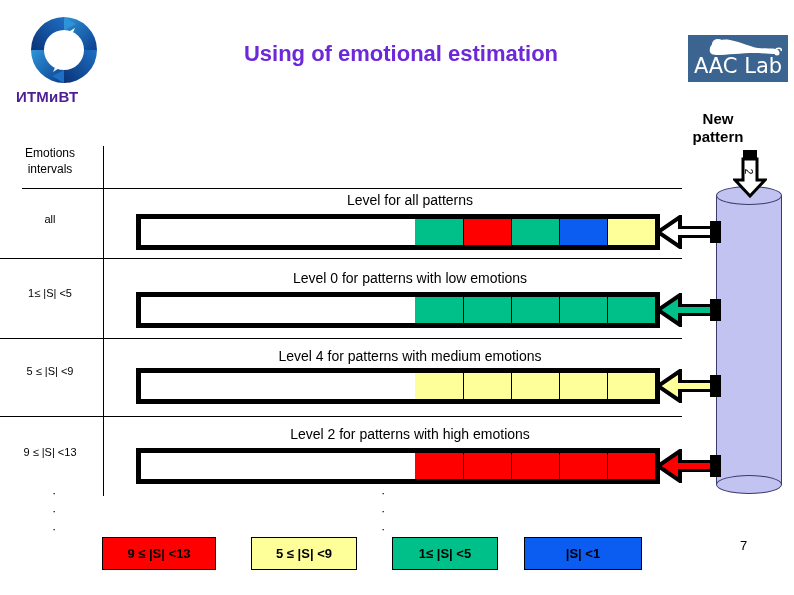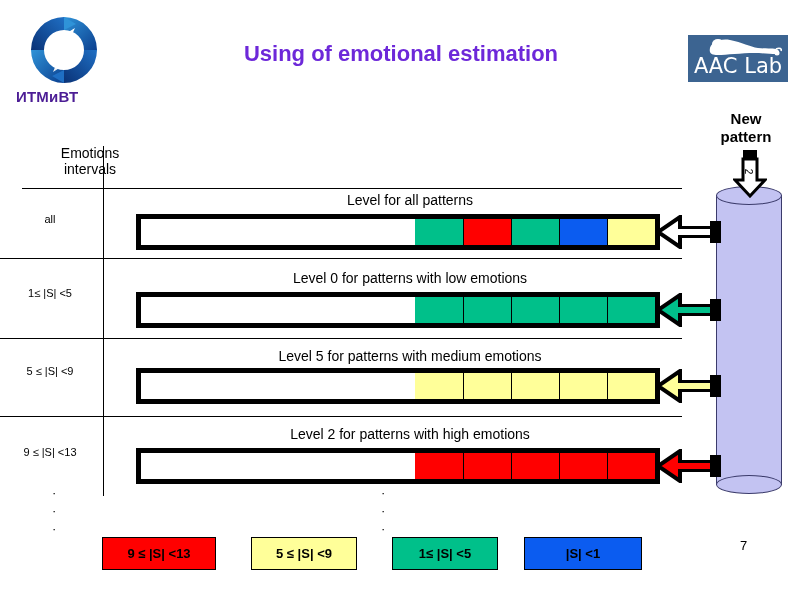--- a/index.html
+++ b/index.html
@@ -34,33 +34,33 @@
 
   
   #slide-title{
     left:176px;top:40px;width:450px;text-align:center;
     font-size:22px;font-weight:bold;color:#6d28d9;line-height:28px;
     font-family:"Liberation Sans","DejaVu Sans",sans-serif;
   }
 
   
   #new-pattern-label{
-    left:700px;top:110px;width:92px;text-align:center;
+    left:672px;top:110px;width:92px;text-align:center;
     font-size:15px;font-weight:bold;color:#000;line-height:18px;
   }
 
   
   .hrule{background:#000;height:1px;}
   .vrule{background:#000;width:1px;}
 
   
   .rowlabel{
     width:100px;text-align:center;font-size:11px;color:#000;line-height:15px;
   }
-  #emotions-intervals-header{font-size:14px;line-height:16px;padding-left:40px;}
+  #emotions-intervals-header{font-size:12px;line-height:16px;}
 
   
   .caption{
     font-size:14px;color:#000;text-align:center;white-space:nowrap;
   }
 
   
   .bar{
     border:5px solid #000;background:#fff;box-sizing:border-box;
     display:flex;flex-direction:row;
@@ -214,21 +214,21 @@
 </div>
 <div class="abs arrow-group" id="arrow-1" style="left:656px;top:293px;width:66px;">
   <svg class="arrow-head" viewBox="0 0 26 34">
     <path d="M24 2 L24 32 L2 17 Z" fill="#00c08a" stroke="#000" stroke-width="4"></path>
   </svg>
   <div class="arrow-shaft" id="shaft-1" style="left:22px;width:34px;background:#00c08a;"></div>
   <div class="arrow-plug" style="left:54px;"></div>
 </div>
 
 <div class="abs rowlabel" style="left:0px;top:364px;">5 ≤ |S| &lt;9</div>
-<div class="abs caption" style="left:140px;top:348px;width:540px;">Level 5 for patterns with medium emotions</div>
+<div class="abs caption" style="left:140px;top:348px;width:540px;">Level 4 for patterns with medium emotions</div>
 <div class="abs bar" id="bar-2" style="left:136px;top:368px;width:524px;height:36px;">
   <div class="filler"></div>
   <div class="cell first" style="background: rgb(255, 255, 153);"></div>
   <div class="cell" style="background: rgb(255, 255, 153);"></div>
   <div class="cell" style="background: rgb(255, 255, 153);"></div>
   <div class="cell" style="background: rgb(255, 255, 153);"></div>
   <div class="cell" style="background: rgb(255, 255, 153);"></div>
 </div>
 <div class="abs arrow-group" id="arrow-2" style="left:656px;top:369px;width:66px;">
   <svg class="arrow-head" viewBox="0 0 26 34">

